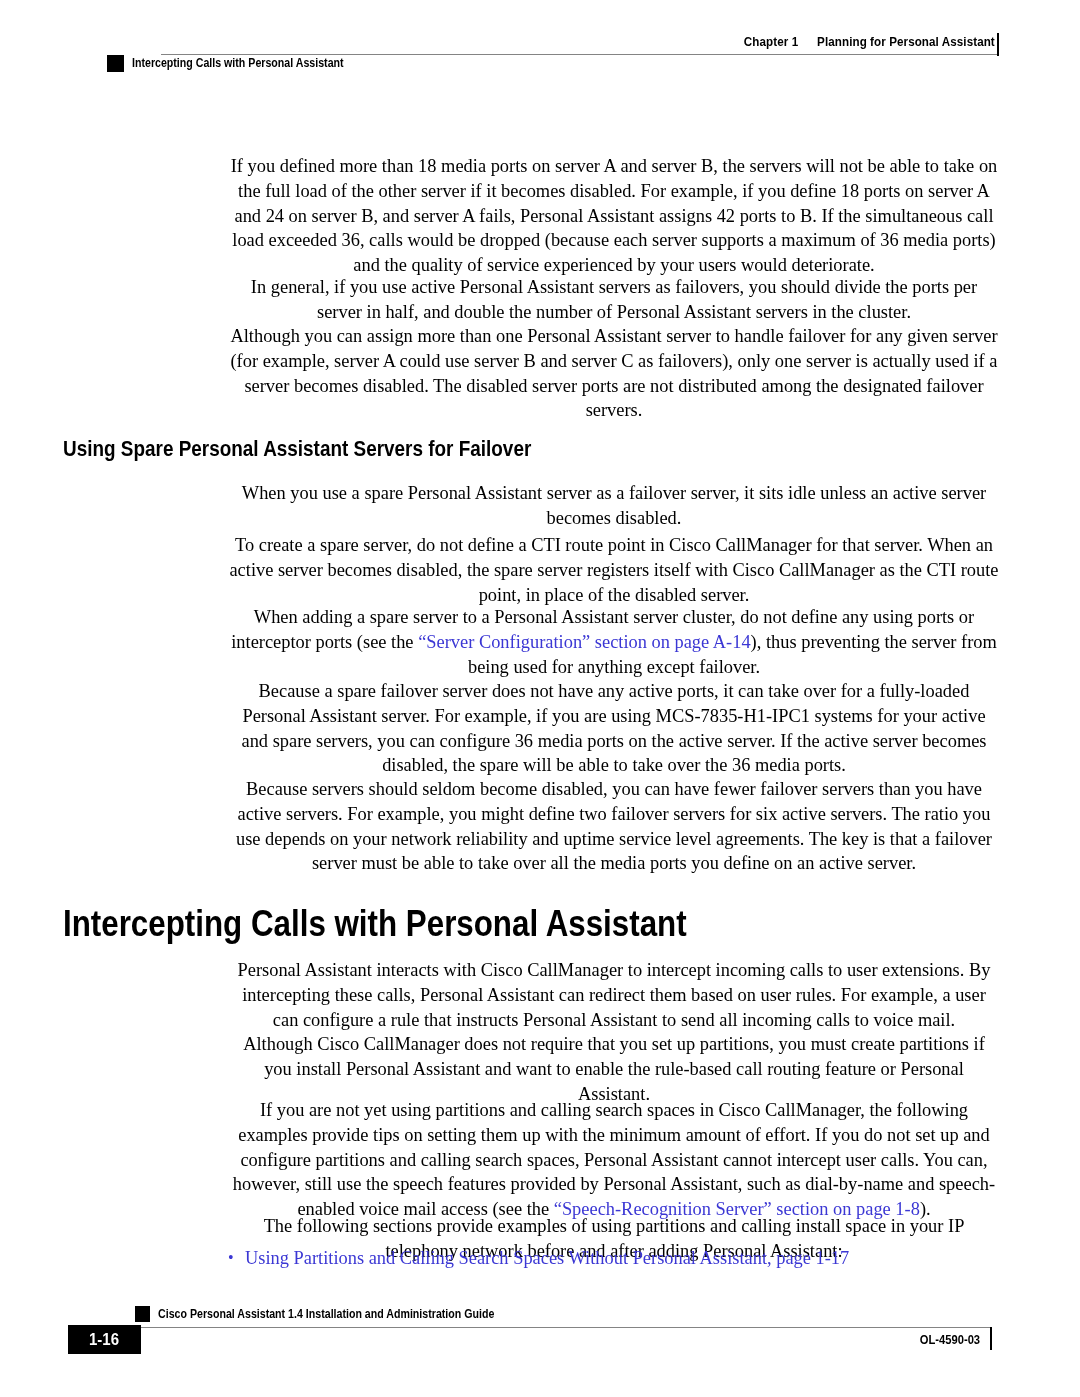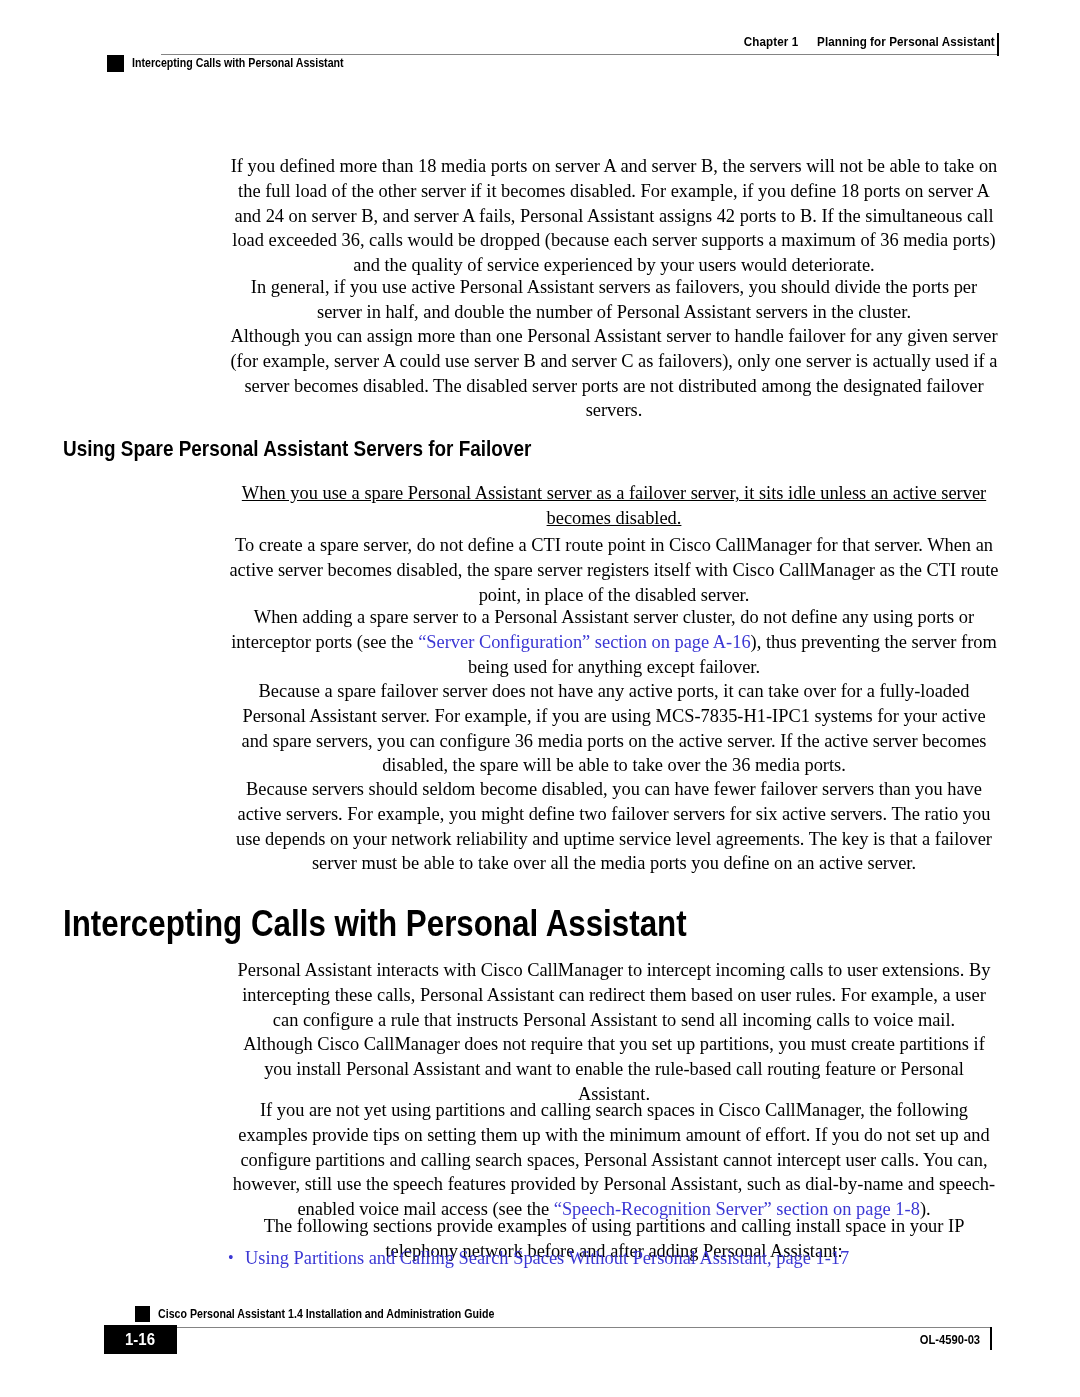--- a/index.html
+++ b/index.html
@@ -183,21 +183,20 @@
     width: 73px;
     height: 29px;
     background: #000;
     color: #fff;
     font-family: "Liberation Sans", "DejaVu Sans", sans-serif;
     font-weight: bold;
     font-size: 17px;
     display: flex;
     align-items: center;
     justify-content: center;
-    margin-left: 36px;
   }
   .footer-pagenum span { transform: scaleX(0.88); display:inline-block; }
   .footer-docid {
     position: absolute;
     right: 100px;
     top: 1332px;
     font-family: "Liberation Sans", "DejaVu Sans", sans-serif;
     font-weight: bold;
     font-size: 13px;
     white-space: nowrap;
@@ -223,25 +222,25 @@
   <div class="content">
 
     <p class="para" style="top:136px;">If you defined more than 18 media ports on server A and server B, the servers will not be able to take on the full load of the other server if it becomes disabled. For example, if you define 18 ports on server A and 24 on server B, and server A fails, Personal Assistant assigns 42 ports to B. If the simultaneous call load exceeded 36, calls would be dropped (because each server supports a maximum of 36 media ports) and the quality of service experienced by your users would deteriorate.</p>
 
     <p class="para" style="top:257px;">In general, if you use active Personal Assistant servers as failovers, you should divide the ports per server in half, and double the number of Personal Assistant servers in the cluster.</p>
 
     <p class="para" style="top:306px;">Although you can assign more than one Personal Assistant server to handle failover for any given server (for example, server A could use server B and server C as failovers), only one server is actually used if a server becomes disabled. The disabled server ports are not distributed among the designated failover servers.</p>
 
     <h2 class="h2" style="top:419px;">Using Spare Personal Assistant Servers for Failover</h2>
 
-    <p class="para" style="top:463px;text-decoration:underline;">When you use a spare Personal Assistant server as a failover server, it sits idle unless an active server becomes disabled.</p>
+    <p class="para" style="top:463px;">When you use a spare Personal Assistant server as a failover server, it sits idle unless an active server becomes disabled.</p>
 
     <p class="para" style="top:515px;">To create a spare server, do not define a CTI route point in Cisco CallManager for that server. When an active server becomes disabled, the spare server registers itself with Cisco CallManager as the CTI route point, in place of the disabled server.</p>
 
-    <p class="para" style="top:587px;"><span>When adding a spare server to a Personal Assistant server cluster, do not define any using ports or interceptor ports (see the </span><a class="xref" href="#">“Server Configuration” section on page A-16</a><span>), thus preventing the server from being used for anything except failover.</span></p>
+    <p class="para" style="top:587px;"><span>When adding a spare server to a Personal Assistant server cluster, do not define any using ports or interceptor ports (see the </span><a class="xref" href="#">“Server Configuration” section on page A-14</a><span>), thus preventing the server from being used for anything except failover.</span></p>
 
     <p class="para" style="top:661px;">Because a spare failover server does not have any active ports, it can take over for a fully-loaded Personal Assistant server. For example, if you are using MCS-7835-H1-IPC1 systems for your active and spare servers, you can configure 36 media ports on the active server. If the active server becomes disabled, the spare will be able to take over the 36 media ports.</p>
 
     <p class="para" style="top:759px;">Because servers should seldom become disabled, you can have fewer failover servers than you have active servers. For example, you might define two failover servers for six active servers. The ratio you use depends on your network reliability and uptime service level agreements. The key is that a failover server must be able to take over all the media ports you define on an active server.</p>
 
     <h1 class="h1" style="top:879px;">Intercepting Calls with Personal Assistant</h1>
 
     <p class="para" style="top:940px;">Personal Assistant interacts with Cisco CallManager to intercept incoming calls to user extensions. By intercepting these calls, Personal Assistant can redirect them based on user rules. For example, a user can configure a rule that instructs Personal Assistant to send all incoming calls to voice mail.</p>
 
     <p class="para" style="top:1014px;">Although Cisco CallManager does not require that you set up partitions, you must create partitions if you install Personal Assistant and want to enable the rule-based call routing feature or Personal Assistant.</p>

